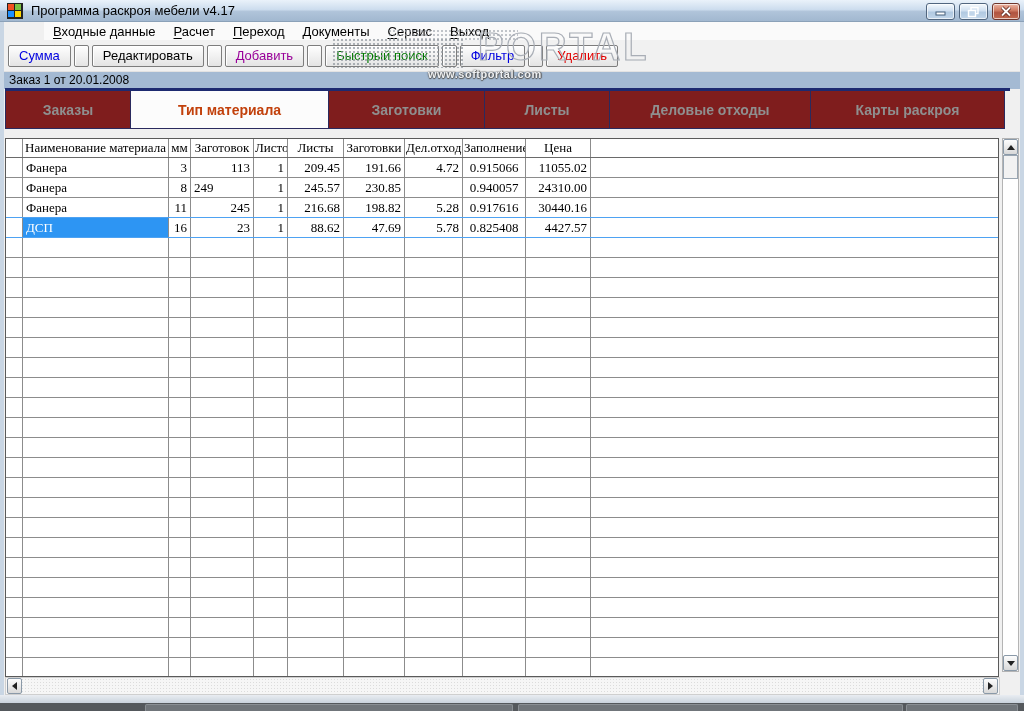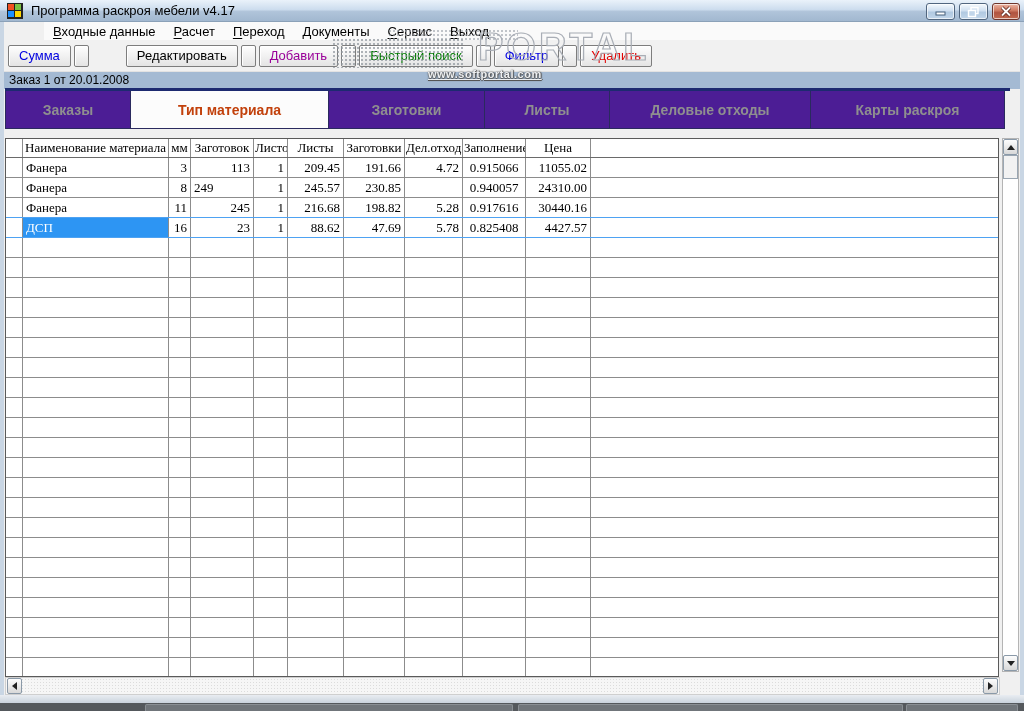--- a/index.html
+++ b/index.html
@@ -43,30 +43,30 @@
     letter-spacing:3px; color:transparent; -webkit-text-stroke:1.2px #a9aeb6;
     text-shadow:0 0 0 transparent; z-index:6; pointer-events:none; }
   .wm-dots1 { position:absolute; left:332px; top:38px; width:132px; height:30px; z-index:6;
     background-image:radial-gradient(#8e959c 1px, transparent 1.3px); background-size:4px 4px;
     opacity:.7; pointer-events:none; }
   .wm-dots2 { position:absolute; left:388px; top:29px; width:130px; height:12px; z-index:6;
     background-image:radial-gradient(#9aa0a8 1px, transparent 1.3px); background-size:4px 4px;
     opacity:.6; pointer-events:none; }
   .wm-url { position:absolute; left:428px; top:68px; font-size:11px; font-weight:bold;
     color:#eef0f2; text-shadow:0 0 2px #555, 0 1px 1px #555, 1px 0 1px #555; z-index:6;
-    pointer-events:none; letter-spacing:.5px;text-decoration:underline; }
+    pointer-events:none; letter-spacing:.5px; }
 
   
   .orderbar { position:absolute; top:72px; left:4px; right:4px; height:17px; background:#a4bad3;
     font-size:12px; line-height:17px; padding-left:5px; color:#000; box-sizing:border-box; }
 
   
   .tabline { position:absolute; top:88px; left:5px; width:1005px; height:3px; background:#1d2a70; }
   .tabs { position:absolute; top:91px; left:5px; display:flex; height:38px; }
-  .tab { box-sizing:border-box; height:38px; background:#4c1d95; border:1px solid #2a2a5e;
+  .tab { box-sizing:border-box; height:38px; background:#7f1d1d; border:1px solid #2a2a5e;
     border-top:none; margin-left:-1px; display:flex; align-items:center; justify-content:center;
     font-size:14px; font-weight:bold; color:#8f8f8f; }
   .tab:first-child { margin-left:0; }
   .tab.active { background:#fcfcfc; color:#c2410c; }
 
   
   .grid { position:absolute; left:5px; top:138px; width:994px; height:539px; background:#fff;
     border:1px solid #5a5a5a; box-sizing:border-box; overflow:hidden;
     font-family:"Liberation Serif", serif; font-size:13px; color:#000; }
   .grow { display:flex; height:20px; border-bottom:1px solid #8c8c8c; box-sizing:border-box; }
@@ -146,21 +146,21 @@
       <span class="menu-item"><u>Р</u>асчет</span>
       <span class="menu-item"><u>П</u>ереход</span>
       <span class="menu-item"><u>Д</u>окументы</span>
       <span class="menu-item"><u>С</u>ервис</span>
       <span class="menu-item"><u>В</u>ыход</span>
     </div>
 
   <div class="toolbar" id="toolbar">
       <button class="tb-btn" style="color: rgb(0, 0, 224);">Сумма</button>
       <button class="tb-btn tb-spacer"></button>
-      <button class="tb-btn" style="color: rgb(0, 0, 0); margin-left: 34px;">Редактировать</button>
+      <button class="tb-btn" style="color: rgb(0, 0, 0);">Редактировать</button>
       <button class="tb-btn tb-spacer"></button>
       <button class="tb-btn" style="color: rgb(153, 0, 153);">Добавить</button>
       <button class="tb-btn tb-spacer"></button>
       <button class="tb-btn" style="color: rgb(0, 120, 0);">Быстрый поиск</button>
       <button class="tb-btn tb-spacer"></button>
       <button class="tb-btn" style="color: rgb(0, 0, 224);">Фильтр</button>
       <button class="tb-btn tb-spacer"></button>
       <button class="tb-btn" style="color: rgb(224, 0, 0);">Удалить</button>
     </div>
 

